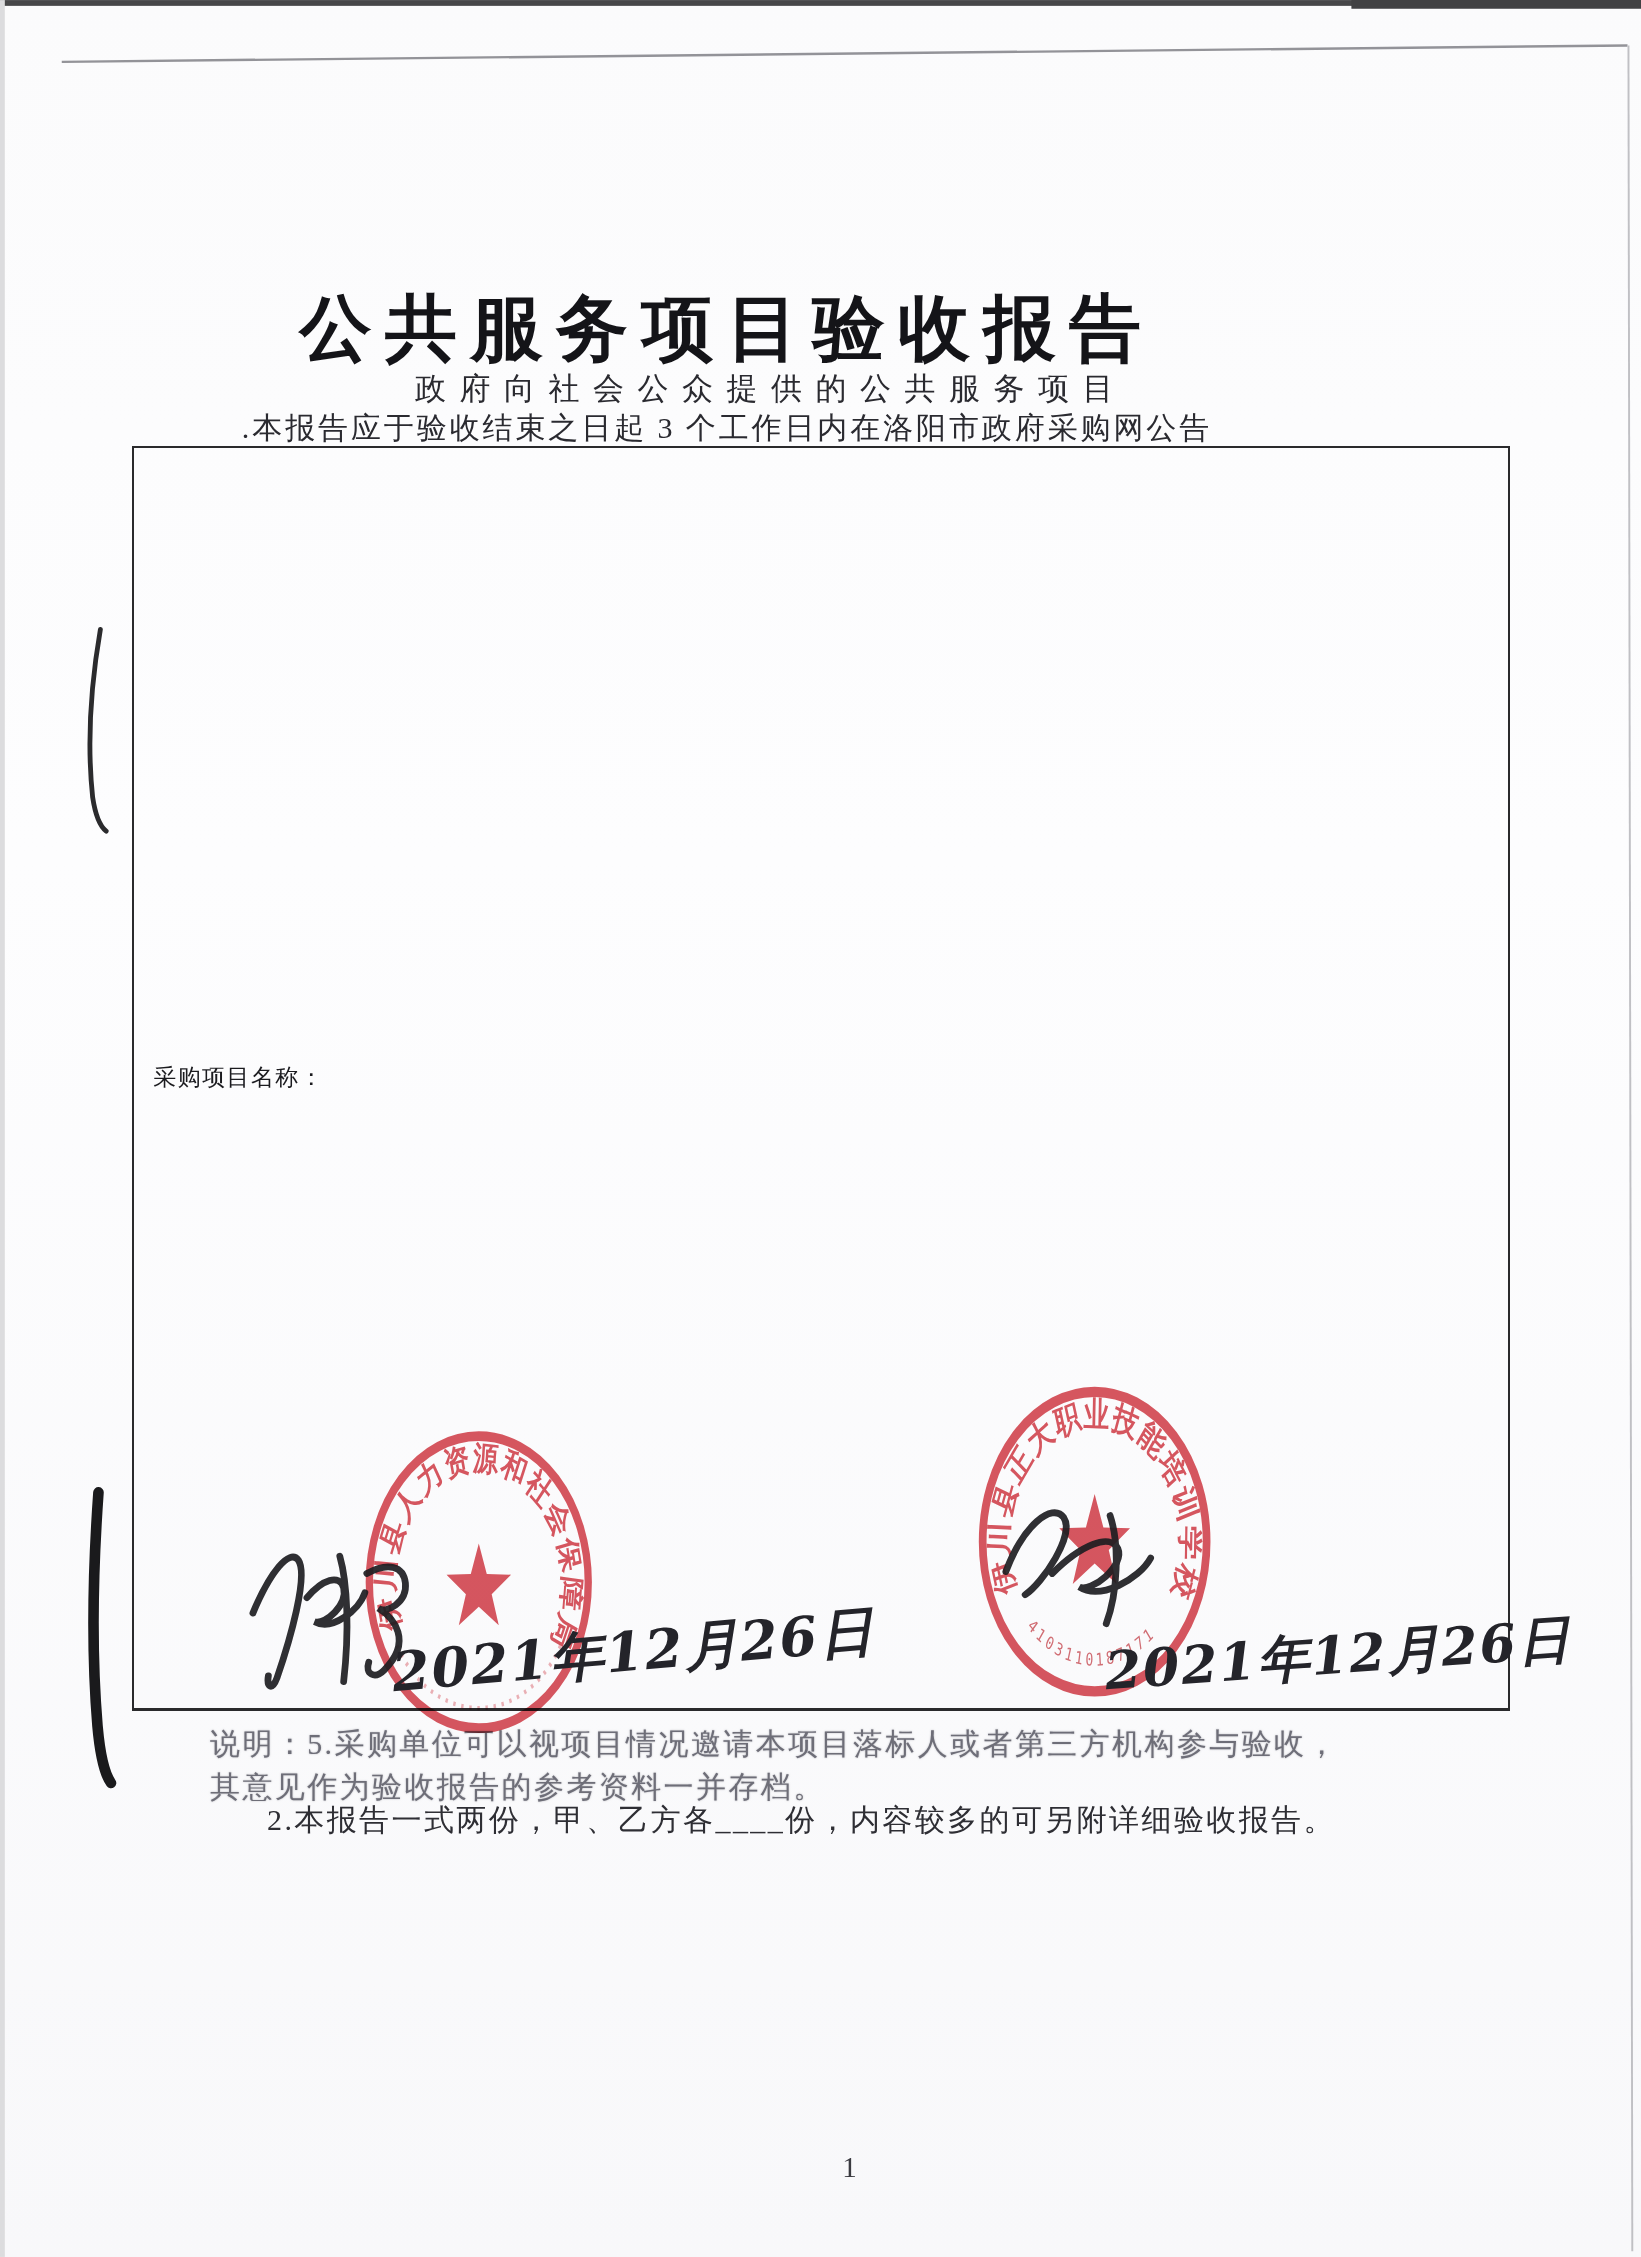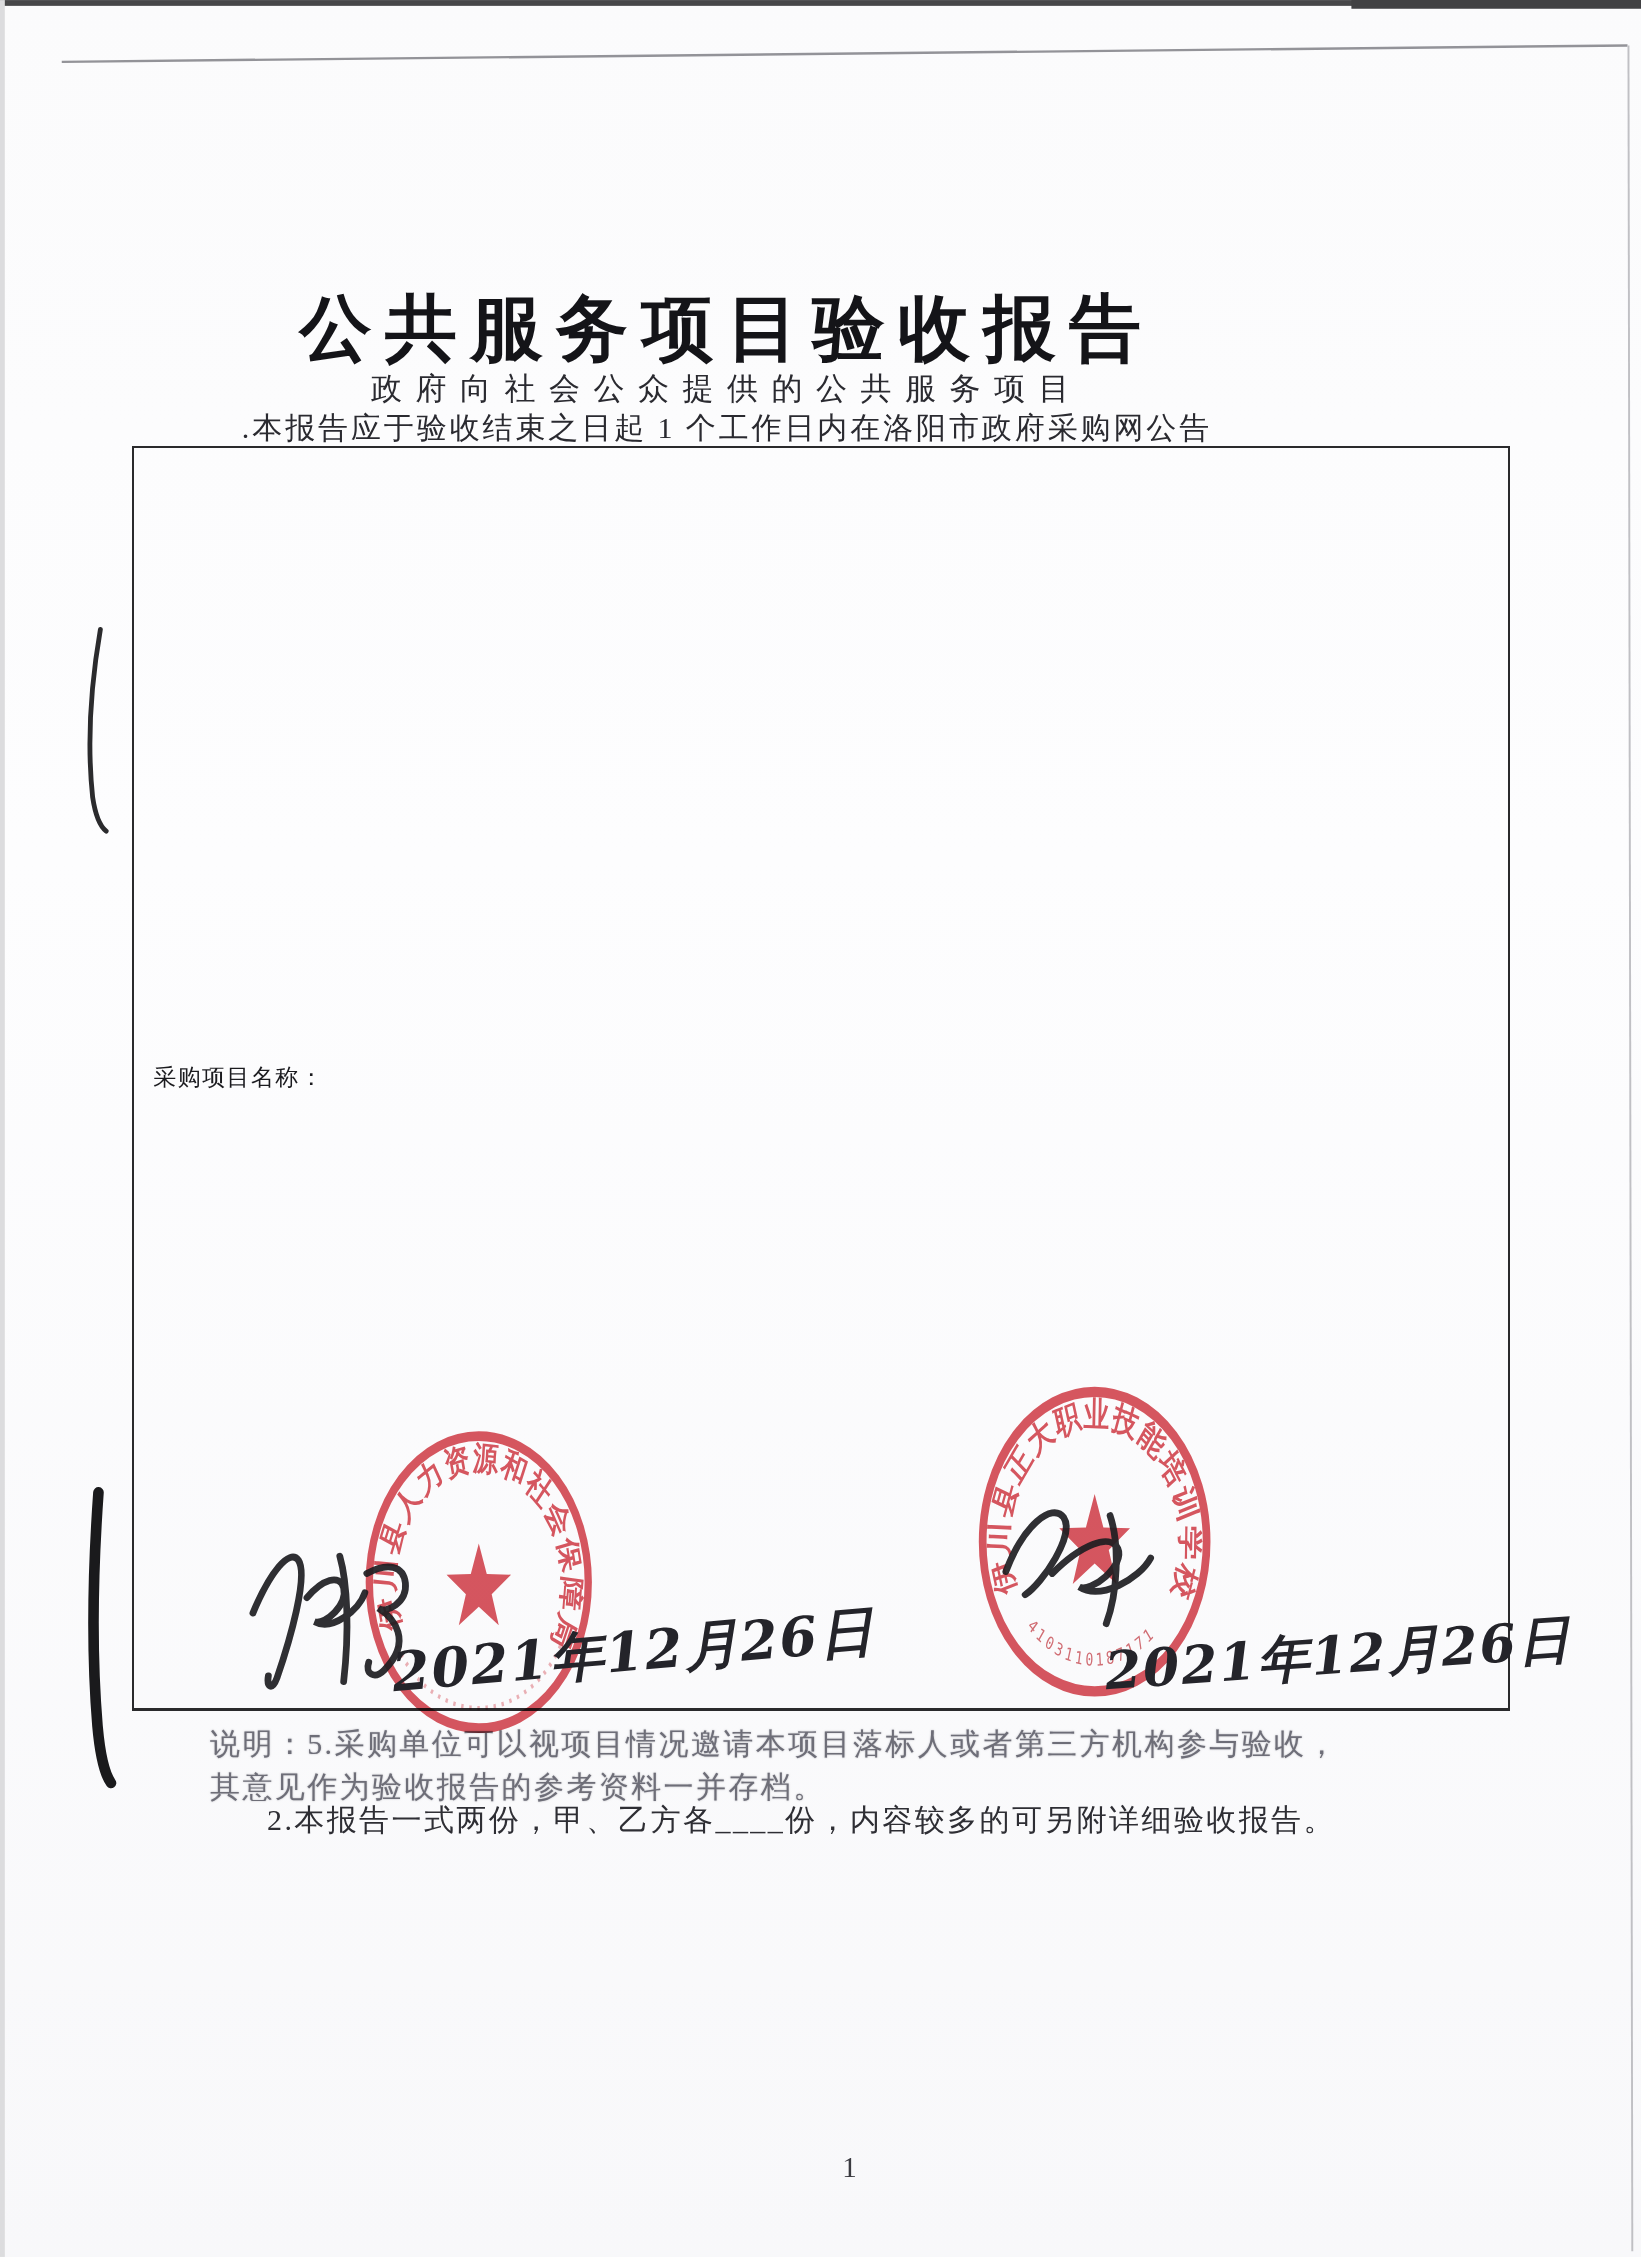--- a/index.html
+++ b/index.html
@@ -5,21 +5,21 @@
   html,body{margin:0;padding:0;background:#e9e9ec;}
   .page{
     position:relative; width:1641px; height:2257px; overflow:hidden;
     background:linear-gradient(180deg,#fbfbfc 0%,#fdfdfe 38%,#f8f8fa 100%);
     font-family:"Liberation Serif",serif; color:#1b1b1f;
   }
   .abs{position:absolute;}
   .center-line{left:0; width:1454px; text-align:center;}
   .doc-title{top:281px; font-family:"Liberation Sans",sans-serif; font-weight:bold;
     font-size:72px; letter-spacing:13.5px; color:#141418;}
-  .doc-sub1{top:368px; font-size:31px; letter-spacing:13.5px; color:#2a2a30;}
+  .doc-sub1{top:368px; font-size:31px; letter-spacing:13.5px; color:#2a2a30;margin-left:44px;}
   .doc-sub2{top:408px; font-size:30px; letter-spacing:2.9px; color:#2a2a30;}
   .tbl{
     left:132px; top:446px; width:1378px; height:1265px;
     border:2.9px solid #2a2a2c; box-sizing:border-box; background:transparent;
   }
   .row{box-sizing:border-box; width:100%; position:relative;}
   .r1{height:72px; border-bottom:1.9px solid #2a2a2c;}
   .r2{height:74px; border-bottom:2.9px solid #2a2a2c;}
   .line{font-size:23px; letter-spacing:1.4px; line-height:1.55; color:#1b1b1f;}
   .kv{display:flex; align-items:center; height:100%; padding-left:19.3px;}
@@ -30,21 +30,21 @@
   svg.overlay{position:absolute; left:0; top:0; pointer-events:none;}
   .stamp{mix-blend-mode:multiply;}
 </style>
 </head>
 <body>
 
 <div class="page">
 
   <div class="abs center-line doc-title">公共服务项目验收报告</div>
   <div class="abs center-line doc-sub1">政府向社会公众提供的公共服务项目</div>
-  <div class="abs center-line doc-sub2">.本报告应于验收结束之日起 1 个工作日内在洛阳市政府采购网公告</div>
+  <div class="abs center-line doc-sub2">.本报告应于验收结束之日起 3 个工作日内在洛阳市政府采购网公告</div>
 
   <div class="abs tbl">
 
     <div class="row r1 kv">
       <span class="line">采购项目名称：</span>
     </div>
 
     <div class="row r2 kv">
       
       

